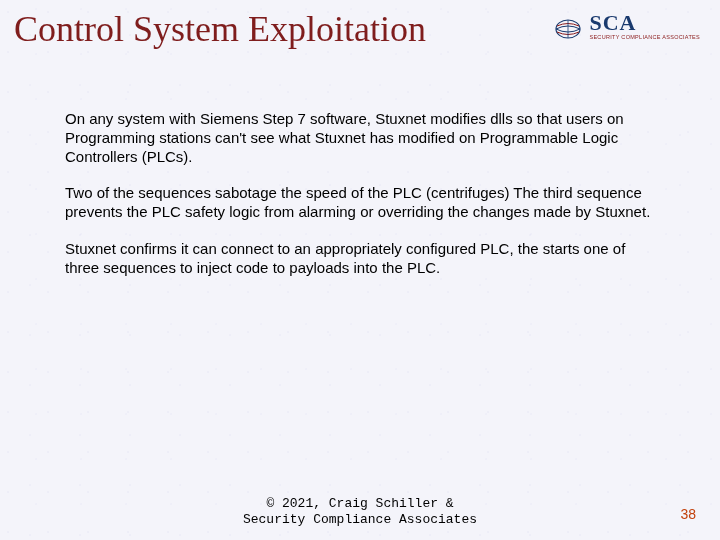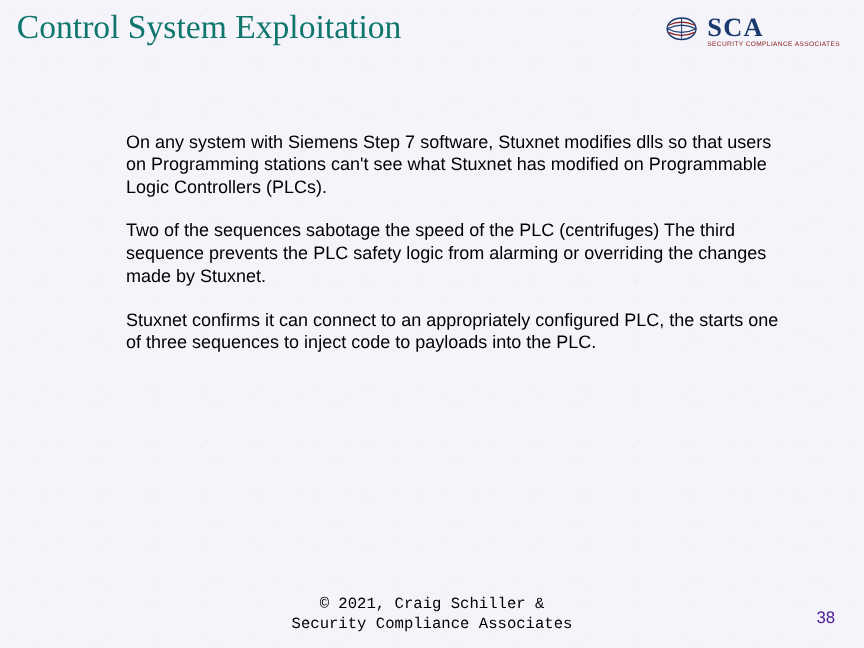--- a/index.html
+++ b/index.html
@@ -16,30 +16,30 @@
     font-family: Arial, Helvetica, sans-serif;
     position: relative;
     box-sizing: border-box;
     overflow: hidden;
   }
   .title {
     position: absolute;
     top: 8px;
     left: 14px;
     font-family: Georgia, 'Times New Roman', serif;
-    font-size: 28px;
-    color: #0f766e;
+    font-size: 36px;
+    color: #7f1d1d;
     font-weight: normal;
   }
   .logo {
     position: absolute;
     top: 12px;
     right: 20px;
     display: flex;
-    align-items: flex-start;
+    align-items: flex-end;
     gap: 6px;
   }
   .logo-mark {
     width: 30px;
     height: 24px;
   }
   .logo-text-wrap {
     display: flex;
     flex-direction: column;
     line-height: 1;
@@ -58,42 +58,41 @@
     margin-top: 1px;
   }
   .content {
     position: absolute;
     top: 110px;
     left: 65px;
     right: 65px;
     font-size: 15px;
     color: #000;
     line-height: 1.25;
-    margin-left: 40px;
   }
   .content p {
     margin: 0 0 18px 0;
   }
   .footer {
     position: absolute;
     bottom: 12px;
     left: 0;
     right: 0;
     text-align: center;
     font-size: 13px;
     color: #000;
     line-height: 1.25;
     font-family: Liberation Mono, monospace;
   }
   .page-num {
     position: absolute;
     bottom: 18px;
     right: 24px;
     font-size: 14px;
-    color: #4c1d95;
+    color: #c2410c;
   }
 </style>
 </head>
 <body>
 
 <div class="title">Control System Exploitation</div>
 
 <div class="logo">
   <svg class="logo-mark" viewBox="0 0 30 24">
     <ellipse cx="15" cy="12" rx="12" ry="9" fill="none" stroke="#1a3a6e" stroke-width="1.2"></ellipse>

